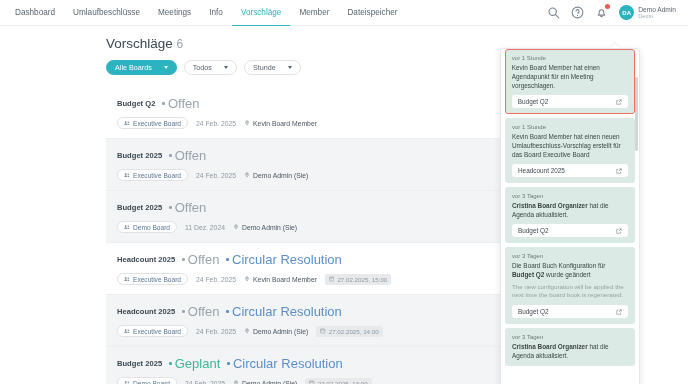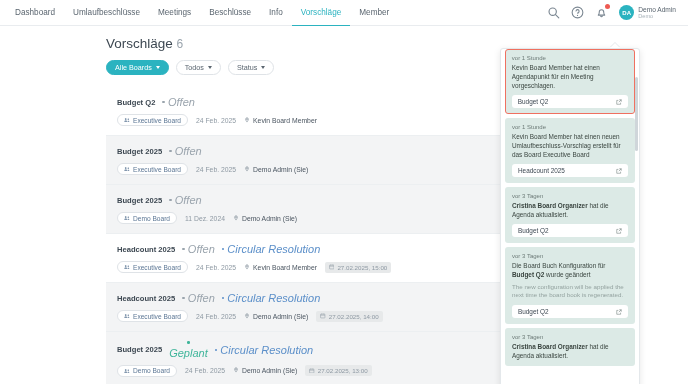--- a/index.html
+++ b/index.html
@@ -92,21 +92,21 @@
     font-weight: normal;
     margin-bottom: 9px;
   }
   .page-title .count { color: #9aa4ad; font-size: 12px; }
 
   .filters { display:flex; gap: 7px; margin-bottom: 12px; }
   .chip {
     height: 15px;
     border-radius: 8px;
     font-size: 7.2px;
-    display: flex; align-items: center; gap: 4px;
+    display: flex; align-items: center; gap: 12px;
     padding: 0 8px;
     border: 1px solid #dfe3e7;
     color: #5b6670;
     background: #fff;
     cursor: pointer;
     white-space: nowrap;
   }
   .chip.primary { background: #2bb3c0; border-color:#2bb3c0; color:#fff; }
   .caret {
     width: 0; height: 0;
@@ -121,28 +121,27 @@
   .row {
     border-bottom: 1px solid #eceff1;
     padding: 9px 12px 9px 11px;
     position: relative;
     cursor: pointer;
   }
   .row.shaded { background: #f3f4f5; }
   .row-line1 { display:flex; align-items:center; gap:7px; margin-bottom:6px; }
   .row-title { font-size: 7.6px; font-weight: bold; color: #3d4852; white-space:nowrap; }
   .state {
-    font-size: 11px;
+    font-size: 13px;
     display:flex; align-items:center; gap:3px;
     white-space:nowrap;
-    font-style:italic;
   }
   .state .dot { width:2.6px; height:2.6px; border-radius:50%; background: currentColor; }
   .state.offen { color:#9aa4ad; }
-  .state.geplant { color:#3fb59a;flex-direction:column; }
+  .state.geplant { color:#3fb59a; }
   .state.circular { color:#5b8fc9; }
 
   .row-line2 { display:flex; align-items:center; gap:8px; }
   .board-pill {
     display:flex; align-items:center; gap:3px;
     border: 1px solid #dfe3e7;
     border-radius: 7px;
     height: 12px;
     padding: 0 6px;
     font-size: 6.6px;
@@ -253,24 +252,24 @@
   }
 </style>
 </head>
 <body>
 
 <div class="topbar">
   <div class="nav" id="nav-root">
       <div class="nav-item">Dashboard</div>
       <div class="nav-item">Umlaufbeschlüsse</div>
       <div class="nav-item">Meetings</div>
-      <div class="nav-item">Beschlüsse</div>
       <div class="nav-item">Info</div>
       <div class="nav-item active">Vorschläge</div>
       <div class="nav-item">Member</div>
+      <div class="nav-item">Dateispeicher</div>
     </div>
 
   <div class="topbar-right">
     <span class="ic">
       <svg viewBox="0 0 16 16" fill="none" stroke="currentColor" stroke-width="1.4">
         <circle cx="7" cy="7" r="4.5"></circle>
           <line x1="10.5" y1="10.5" x2="14.5" y2="14.5" stroke-linecap="round"></line>
       </svg>
     </span>
     <span class="ic">
@@ -308,21 +307,21 @@
     <div class="filters" id="filters-root">
         <div class="chip primary">
           <span>Alle Boards</span>
           <span class="caret"></span>
         </div>
         <div class="chip">
           <span>Todos</span>
           <span class="caret"></span>
         </div>
         <div class="chip">
-          <span>Status</span>
+          <span>Stunde</span>
           <span class="caret"></span>
         </div>
       </div>
 
     <div class="rows" id="rows-root">
         <div class="row">
           <div class="row-line1">
             <span class="row-title">Budget Q2</span>
             <span class="state offen">
               <span class="dot"></span>

